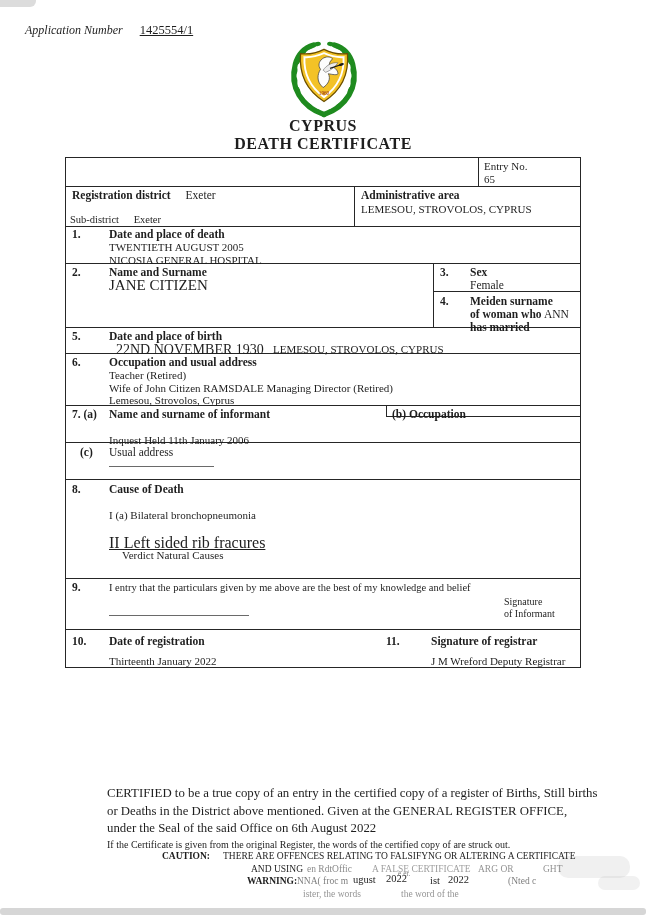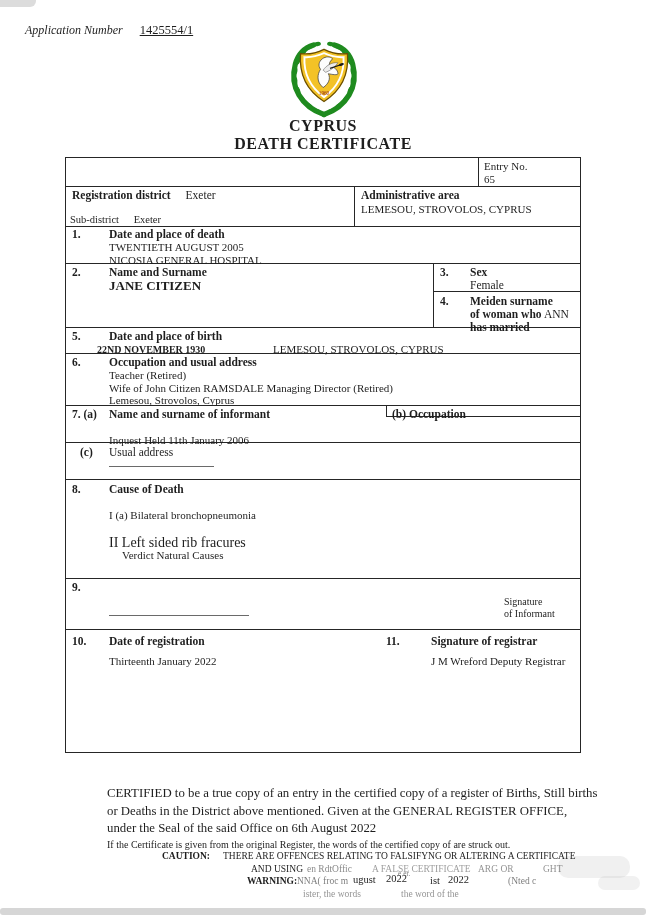--- a/index.html
+++ b/index.html
@@ -11,21 +11,21 @@
   .abs { position:absolute; }
   .b { font-weight:bold; }
   .i { font-style:italic; }
   .u { }
   .t { position:absolute; white-space:nowrap; font-size:11.5px; line-height:13px; }
   .small { font-size:10.5px; }
   .tiny { font-size:10px; }
   .center { left:0; right:0; text-align:center; }
   .title { font-size:16px; font-weight:bold; letter-spacing:.5px; }
   
-  .cert-table { position:absolute; left:65px; top:157px; width:516px; height:596px; border:1.5px solid #262626; }
+  .cert-table { position:absolute; left:65px; top:157px; width:516px; height:511px; border:1.5px solid #262626; }
   .hline { position:absolute; left:0; right:0; height:0; border-top:1px solid #262626; }
   .hline.partial { left:auto; }
   .vline { position:absolute; width:0; border-left:1px solid #262626; }
   .blank-line { position:absolute; border-bottom:1px solid #6a6a6a; height:0; }
   .para { position:absolute; font-size:11.5px; line-height:15.5px; }
   .certified { font-size:12.8px; line-height:17.5px; }
   .frag { position:absolute; white-space:nowrap; font-size:9.5px; line-height:10px; }
   .artifact { position:absolute; background:#b9b9b9; }
 </style>
 </head>
@@ -116,59 +116,60 @@
     <div class="t b" style="left:295px;top:31px;">Administrative area</div>
     <div class="t" style="left:295px;top:45px;font-size:11px;">LEMESOU, STROVOLOS, CYPRUS</div>
 
     <div class="t b" style="left:6px;top:70px;">1.</div>
     <div class="t b" style="left:43px;top:70px;">Date and place of death</div>
     <div class="t" style="left:43px;top:83px;font-size:11px;">TWENTIETH AUGUST 2005</div>
     <div class="t" style="left:43px;top:96px;font-size:11px;">NICOSIA GENERAL HOSPITAL</div>
 
     <div class="t b" style="left:6px;top:108px;">2.</div>
     <div class="t b" style="left:43px;top:108px;">Name and Surname</div>
-    <div class="t" style="left:43px;top:121px;font-size:13px;font-weight:bold;">JANE CITIZEN</div>
+    <div class="t" style="left:43px;top:121px;font-size:15px;">JANE CITIZEN</div>
 
     <div class="t b" style="left:374px;top:108px;">3.</div>
     <div class="t b" style="left:404px;top:108px;">Sex</div>
     <div class="t" style="left:404px;top:121px;">Female</div>
 
     <div class="t b" style="left:374px;top:137px;">4.</div>
     <div class="t b" style="left:404px;top:137px;">Meiden surname</div>
     <div class="t b" style="left:404px;top:150px;">of woman who</div>
     <div class="t b" style="left:404px;top:163px;">has married</div>
     <div class="t" style="left:478px;top:150px;">ANN</div>
 
     <div class="t b" style="left:6px;top:172px;">5.</div>
     <div class="t b" style="left:43px;top:172px;">Date and place of birth</div>
-    <div class="t" style="left:31px;top:185px;font-size:10px;font-weight:bold;">22ND NOVEMBER 1930</div>
+    <div class="t" style="left:50px;top:185px;font-size:14px;">22ND NOVEMBER 1930</div>
     <div class="t" style="left:207px;top:185px;font-size:11px;">LEMESOU, STROVOLOS, CYPRUS</div>
 
     <div class="t b" style="left:6px;top:198px;">6.</div>
     <div class="t b" style="left:43px;top:198px;">Occupation and usual address</div>
     <div class="t" style="left:43px;top:211px;font-size:11px;">Teacher (Retired)</div>
     <div class="t" style="left:43px;top:224px;font-size:11px;">Wife of John Citizen RAMSDALE Managing Director (Retired)</div>
     <div class="t" style="left:43px;top:236px;font-size:11px;">Lemesou, Strovolos, Cyprus</div>
 
     <div class="t b" style="left:6px;top:250px;">7. (a)</div>
     <div class="t b" style="left:43px;top:250px;">Name and surname of informant</div>
     <div class="t b" style="left:326px;top:250px;">(b) Occupation</div>
     <div class="t" style="left:43px;top:276px;font-size:11px;">Inquest Held 11th January 2006</div>
 
     <div class="t b" style="left:14px;top:288px;">(c)</div>
     <div class="t" style="left:43px;top:288px;">Usual address</div>
     <div class="blank-line" style="left:43px;top:308px;width:105px;"></div>
 
     <div class="t b" style="left:6px;top:325px;">8.</div>
     <div class="t b" style="left:43px;top:325px;">Cause of Death</div>
     <div class="t" style="left:43px;top:351px;font-size:11px;">I (a)  Bilateral bronchopneumonia</div>
-    <div class="t" style="left:43px;top:378px;font-size:14px;">II  Left sided rib fracures</div>
+    <div class="t" style="left:43px;top:378px;font-size:16px;text-decoration:underline;">II  Left sided rib fracures</div>
     <div class="t" style="left:56px;top:391px;font-size:11px;">Verdict Natural Causes</div>
 
     <div class="t b" style="left:6px;top:423px;">9.</div>
+    <div class="t small" style="left:43px;top:423px;">I entry that the particulars given by me above are the best of my knowledge and belief</div>
     <div class="t tiny" style="left:438px;top:437px;">Signature</div>
     <div class="t tiny" style="left:438px;top:449px;">of Informant</div>
     <div class="blank-line" style="left:43px;top:457px;width:140px;"></div>
 
     <div class="t b" style="left:6px;top:477px;">10.</div>
     <div class="t b" style="left:43px;top:477px;">Date of registration</div>
     <div class="t" style="left:43px;top:497px;font-size:11px;">Thirteenth January 2022</div>
     <div class="t b" style="left:320px;top:477px;">11.</div>
     <div class="t b" style="left:365px;top:477px;">Signature of registrar</div>
     <div class="t" style="left:365px;top:497px;font-size:11px;">J M Wreford Deputy Registrar</div>

